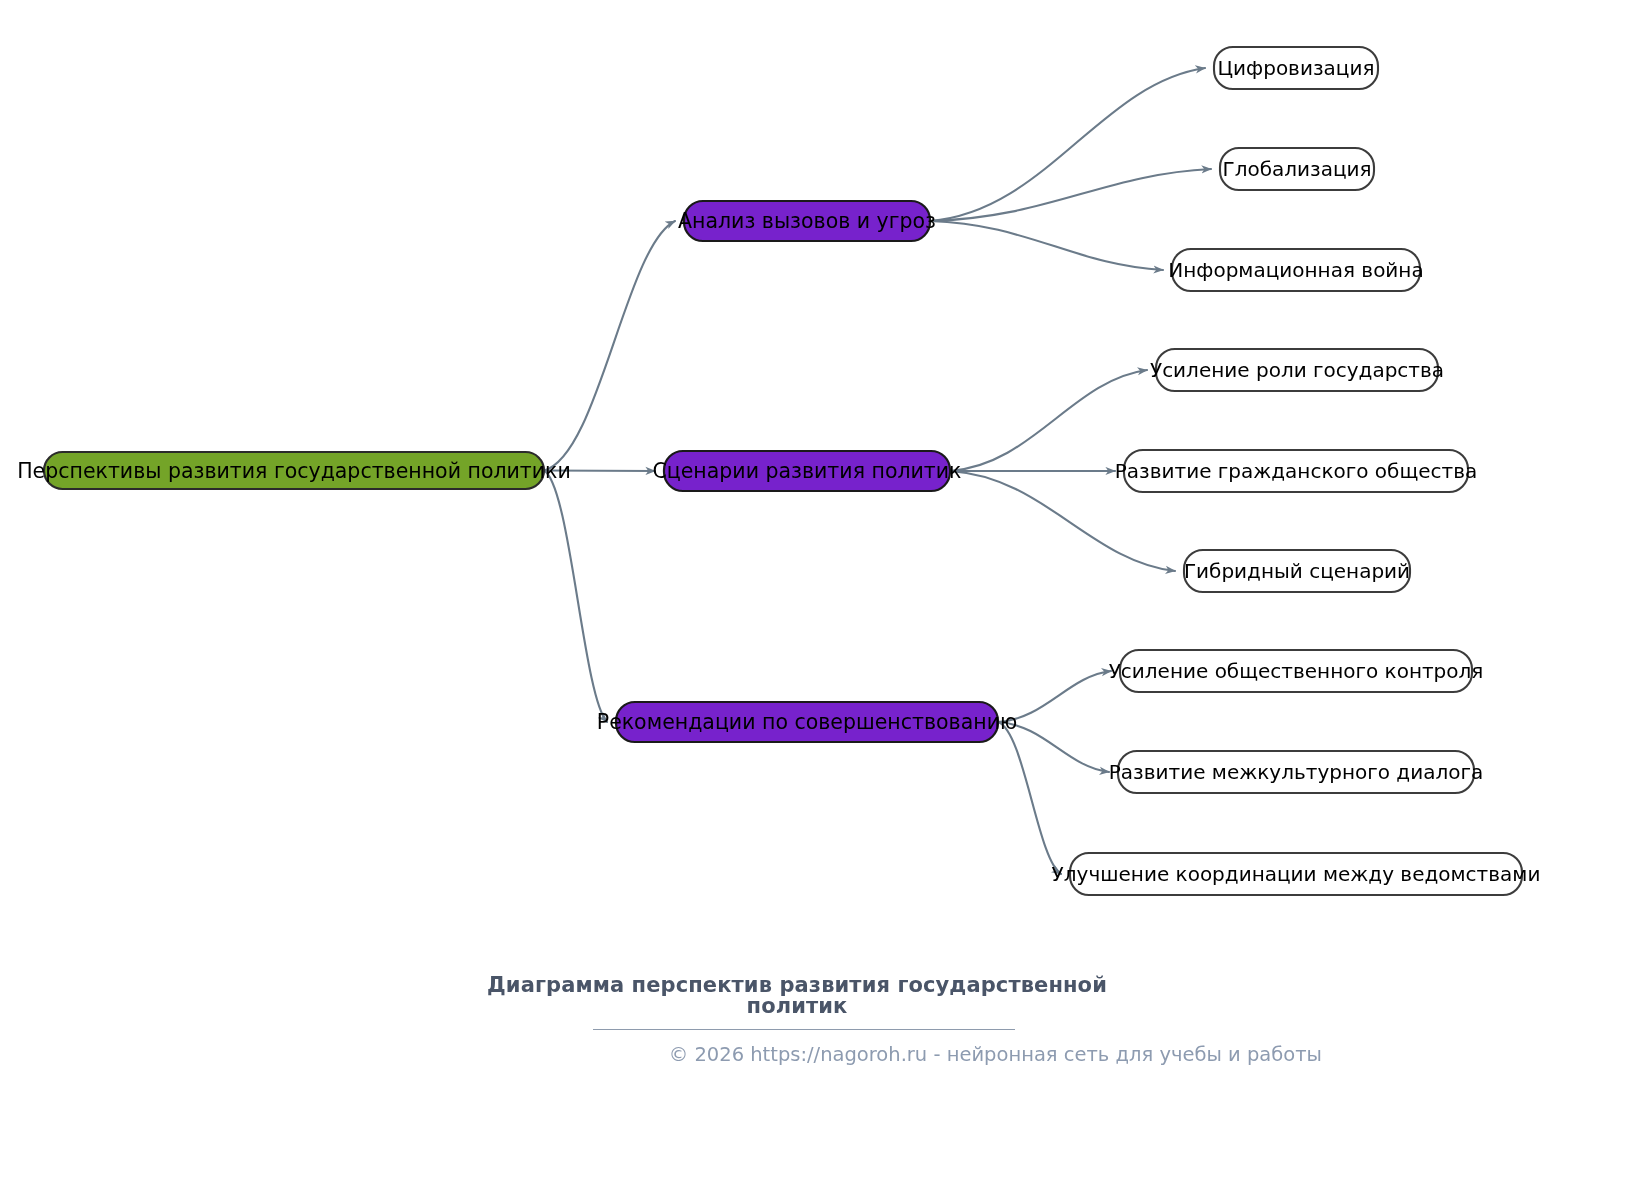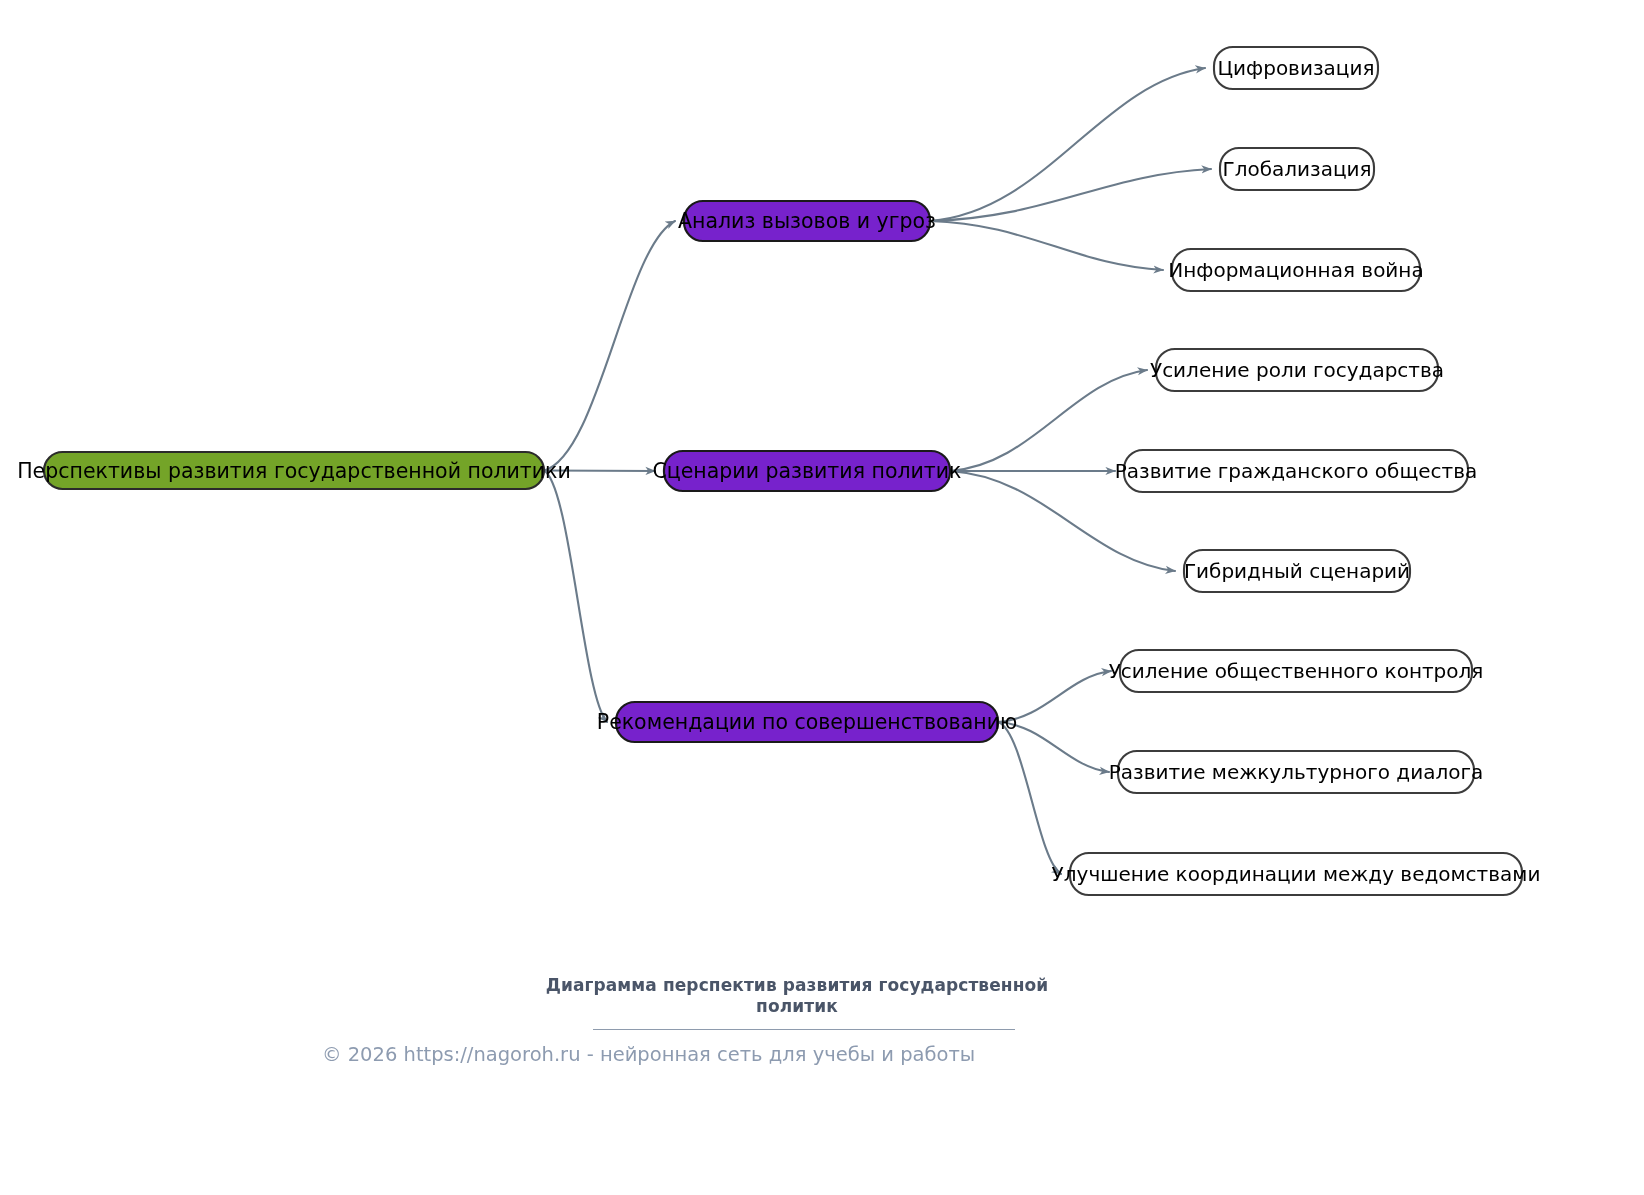--- a/index.html
+++ b/index.html
@@ -53,40 +53,40 @@
   }
   .node-label-root { font-size: 20.5px; }
   .node-label-branch { font-size: 20.5px; }
   .footer-title {
     position: absolute;
     left: 472px;
     top: 975px;
     width: 650px;
     text-align: center;
     font-family: "DejaVu Sans", "Liberation Sans", sans-serif;
-    font-size: 17px;
+    font-size: 21px;
     font-weight: bold;
     line-height: 21px;
     color: #4a5568;
     letter-spacing: 0.1px;
   }
   .footer-rule {
     position: absolute;
     left: 593px;
     top: 1029px;
     width: 422px;
     height: 0;
     border-top: 1.4px solid #8e9bad;
   }
   .footer-copyright {
     position: absolute;
     left: 322px;
     top: 1043px;
     width: 1000px;
-    text-align: left;
+    text-align: right;
     font-family: "DejaVu Sans", "Liberation Sans", sans-serif;
     font-size: 19.5px;
     color: #8d9bb0;
     white-space: nowrap;
   }
 </style>
 </head>
 <body>
 
 <svg id="mindmap-canvas" viewBox="0 0 1644 1195" xmlns="http://www.w3.org/2000/svg">

